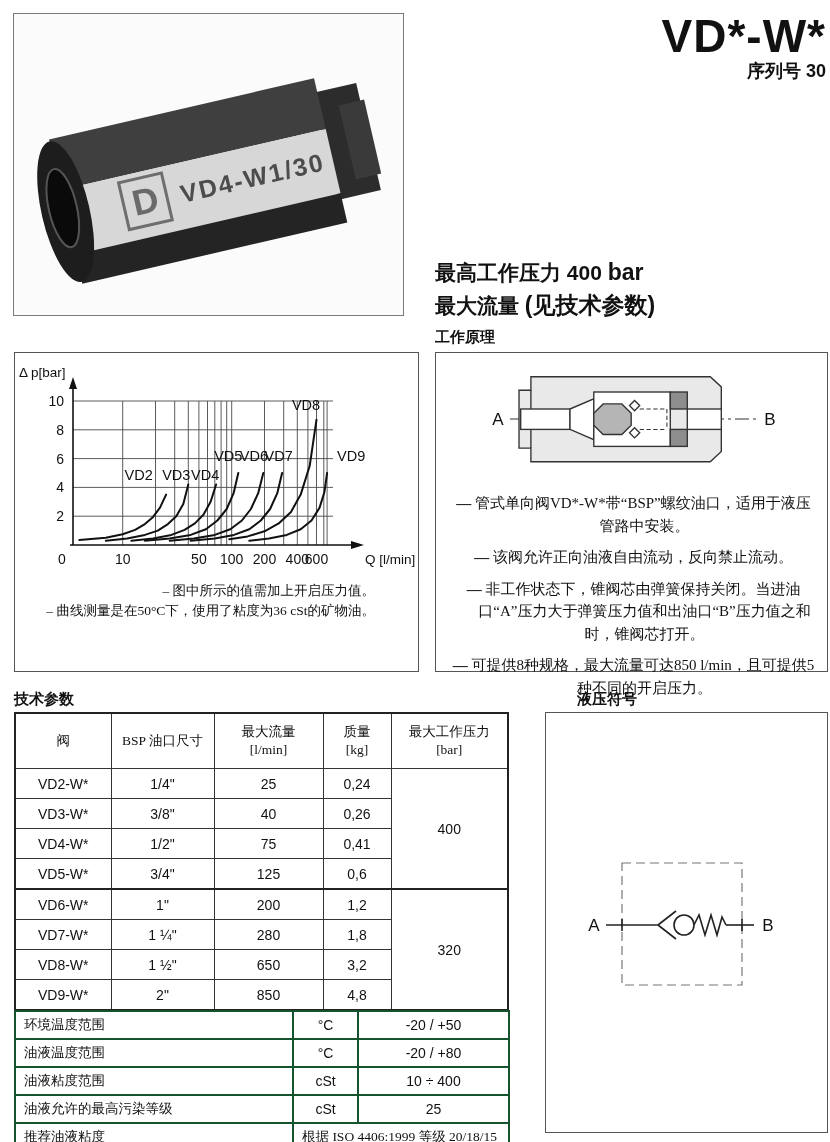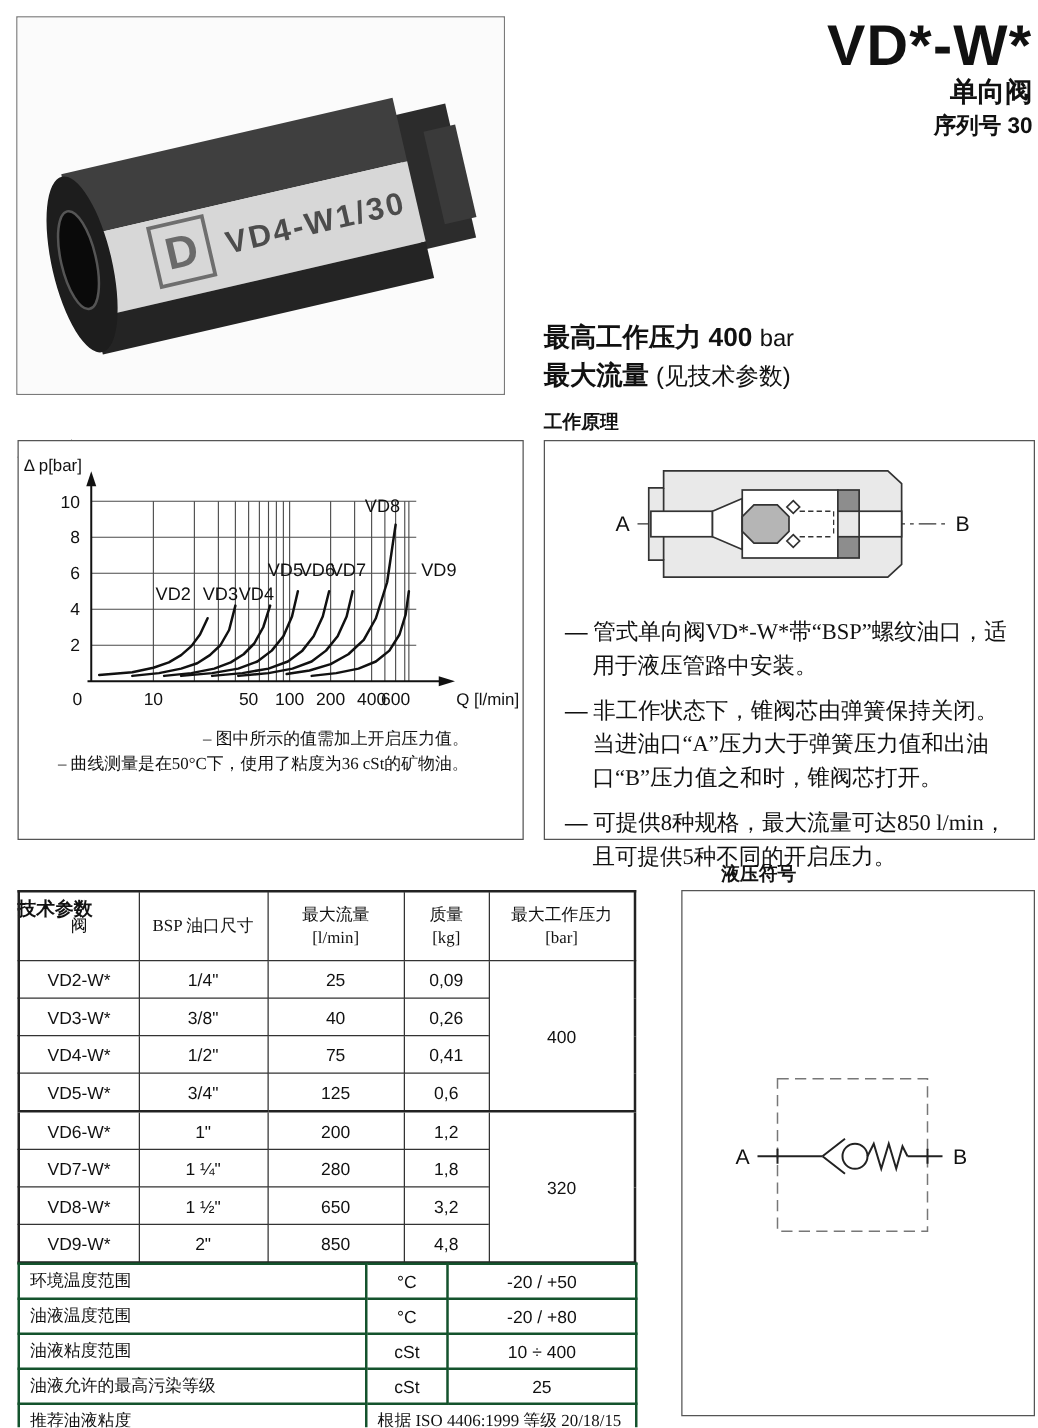--- a/index.html
+++ b/index.html
@@ -8,35 +8,35 @@
 
   
   .photo-frame{position:absolute;left:13px;top:13px;width:391px;height:303px;border:1px solid #7a7a7a;background:#fff;box-sizing:border-box;}
   .title-block{position:absolute;right:4px;top:12px;text-align:right;}
   .title-model{font-size:46px;font-weight:bold;letter-spacing:1px;line-height:1.05;}
   .title-type{font-size:22px;font-weight:bold;line-height:1.3;}
   .title-series{font-size:18px;font-weight:bold;line-height:1.25;text-align:right;}
   .callout{position:absolute;left:435px;top:256px;width:393px;}
   .callout .line{font-size:21px;line-height:1.45;}
   .callout .b{font-weight:bold;}
-  .callout .n{font-weight:normal;font-size:19px;}
+  .callout .n{font-weight:bold;font-size:23px;}
 
   
   .sec-head{position:absolute;font-size:15px;font-weight:bold;}
 
   
   .box{position:absolute;border:1px solid #555;background:#fff;box-sizing:border-box;}
   #chart-box{left:14px;top:352px;width:405px;height:320px;}
   #principle-box{left:435px;top:352px;width:393px;height:320px;}
   #symbol-box{left:545px;top:712px;width:283px;height:421px;}
 
   .chart-notes{position:absolute;left:30px;top:228px;width:330px;font-family:"Liberation Serif",serif;font-size:13.5px;line-height:1.5;}
   .chart-notes .note{padding-left:14px;text-indent:-14px;text-align:right;}
 
-  .bullets{margin:6px 0 0 0;padding:0 12px 0 16px;list-style:none;font-family:"Liberation Serif",serif;font-size:18px;line-height:1.5;}
+  .bullets{margin:6px 0 0 0;padding:0 12px 0 16px;list-style:none;font-family:"Liberation Serif",serif;font-size:15px;line-height:1.5;text-align:center;}
   .bullets li{padding-left:22px;text-indent:-22px;margin-bottom:9px;}
   .bullets li::before{content:"\2014\00a0";font-weight:bold;}
 
   
   table{border-collapse:collapse;table-layout:fixed;}
   #tech-table{position:absolute;left:14px;top:712px;width:493px;border:2px solid #222;}
   #tech-table td,#tech-table th{border:1px solid #333;text-align:center;vertical-align:middle;padding:0;font-weight:normal;}
   #tech-table thead th{height:54px;font-family:"Liberation Serif",serif;font-size:13.5px;line-height:1.3;}
   #tech-table tbody td{height:29px;font-size:14px;}
   #tech-table tr.group-divider td{border-top:2px solid #222;}
@@ -73,21 +73,20 @@
         <rect x="-92" y="-8" width="44" height="48" fill="none" stroke="#6e6e6e" stroke-width="3"></rect>
         <text x="-70" y="28" text-anchor="middle" font-size="36" font-weight="bold" fill="#6a6a6a">D</text>
 
         <text x="-34" y="26" font-size="25" font-weight="bold" letter-spacing="2" fill="#4c4c4c">VD4-W1/30</text>
       </g>
     </svg>
   </div>
 
   <div class="title-block">
     <div class="title-model">VD*-W*</div>
-    <div class="title-type">单向阀</div>
     <div class="title-series">序列号 30</div>
   </div>
 
   <div class="callout">
     <div class="line">
       <span class="b">最高工作压力</span>
       <span class="b">400</span>
       <span class="n">bar</span>
     </div>
     <div class="line">
@@ -180,26 +179,27 @@
         <line x1="142" y1="40" x2="174" y2="40" stroke-dasharray="5 3" stroke-width="1.2"></line>
         <line x1="142" y1="64" x2="174" y2="64" stroke-dasharray="5 3" stroke-width="1.2"></line>
         <line x1="174" y1="40" x2="174" y2="64" stroke-dasharray="5 3" stroke-width="1.2"></line>
         <rect x="178" y="20" width="20" height="20" fill="#8d8d8d"></rect>
         <rect x="178" y="64" width="20" height="20" fill="#8d8d8d"></rect>
         <rect x="198" y="40" width="40" height="24" fill="#ffffff"></rect>
       </g>
     </svg>
     <ul class="bullets" id="principle-bullets">
         <li>管式单向阀VD*-W*带“BSP”螺纹油口，适用于液压管路中安装。</li>
+        <li>该阀允许正向油液自由流动，反向禁止流动。</li>
         <li>非工作状态下，锥阀芯由弹簧保持关闭。当进油口“A”压力大于弹簧压力值和出油口“B”压力值之和时，锥阀芯打开。</li>
         <li>可提供8种规格，最大流量可达850 l/min，且可提供5种不同的开启压力。</li>
       </ul>
   </div>
 
-  <div class="sec-head" style="left:14px;top:718px;">技术参数</div>
+  <div class="sec-head" style="left:14px;top:690px;">技术参数</div>
   <table id="tech-table">
     <colgroup>
         <col style="width:96px">
         <col style="width:103px">
         <col style="width:109px">
         <col style="width:68px">
         <col style="width:117px">
       </colgroup>
     <thead>
         <tr id="tech-head-row">
@@ -221,21 +221,21 @@
             <div>最大工作压力</div>
             <div>[bar]</div>
           </th>
         </tr>
       </thead>
     <tbody id="tech-body">
         <tr>
           <td>VD2-W*</td>
           <td>1/4"</td>
           <td>25</td>
-          <td>0,09</td>
+          <td>0,24</td>
           <td rowspan="4" class="pressure-cell">400</td>
         </tr>
         <tr>
           <td>VD3-W*</td>
           <td>3/8"</td>
           <td>40</td>
           <td>0,26</td>
         </tr>
         <tr>
           <td>VD4-W*</td>

